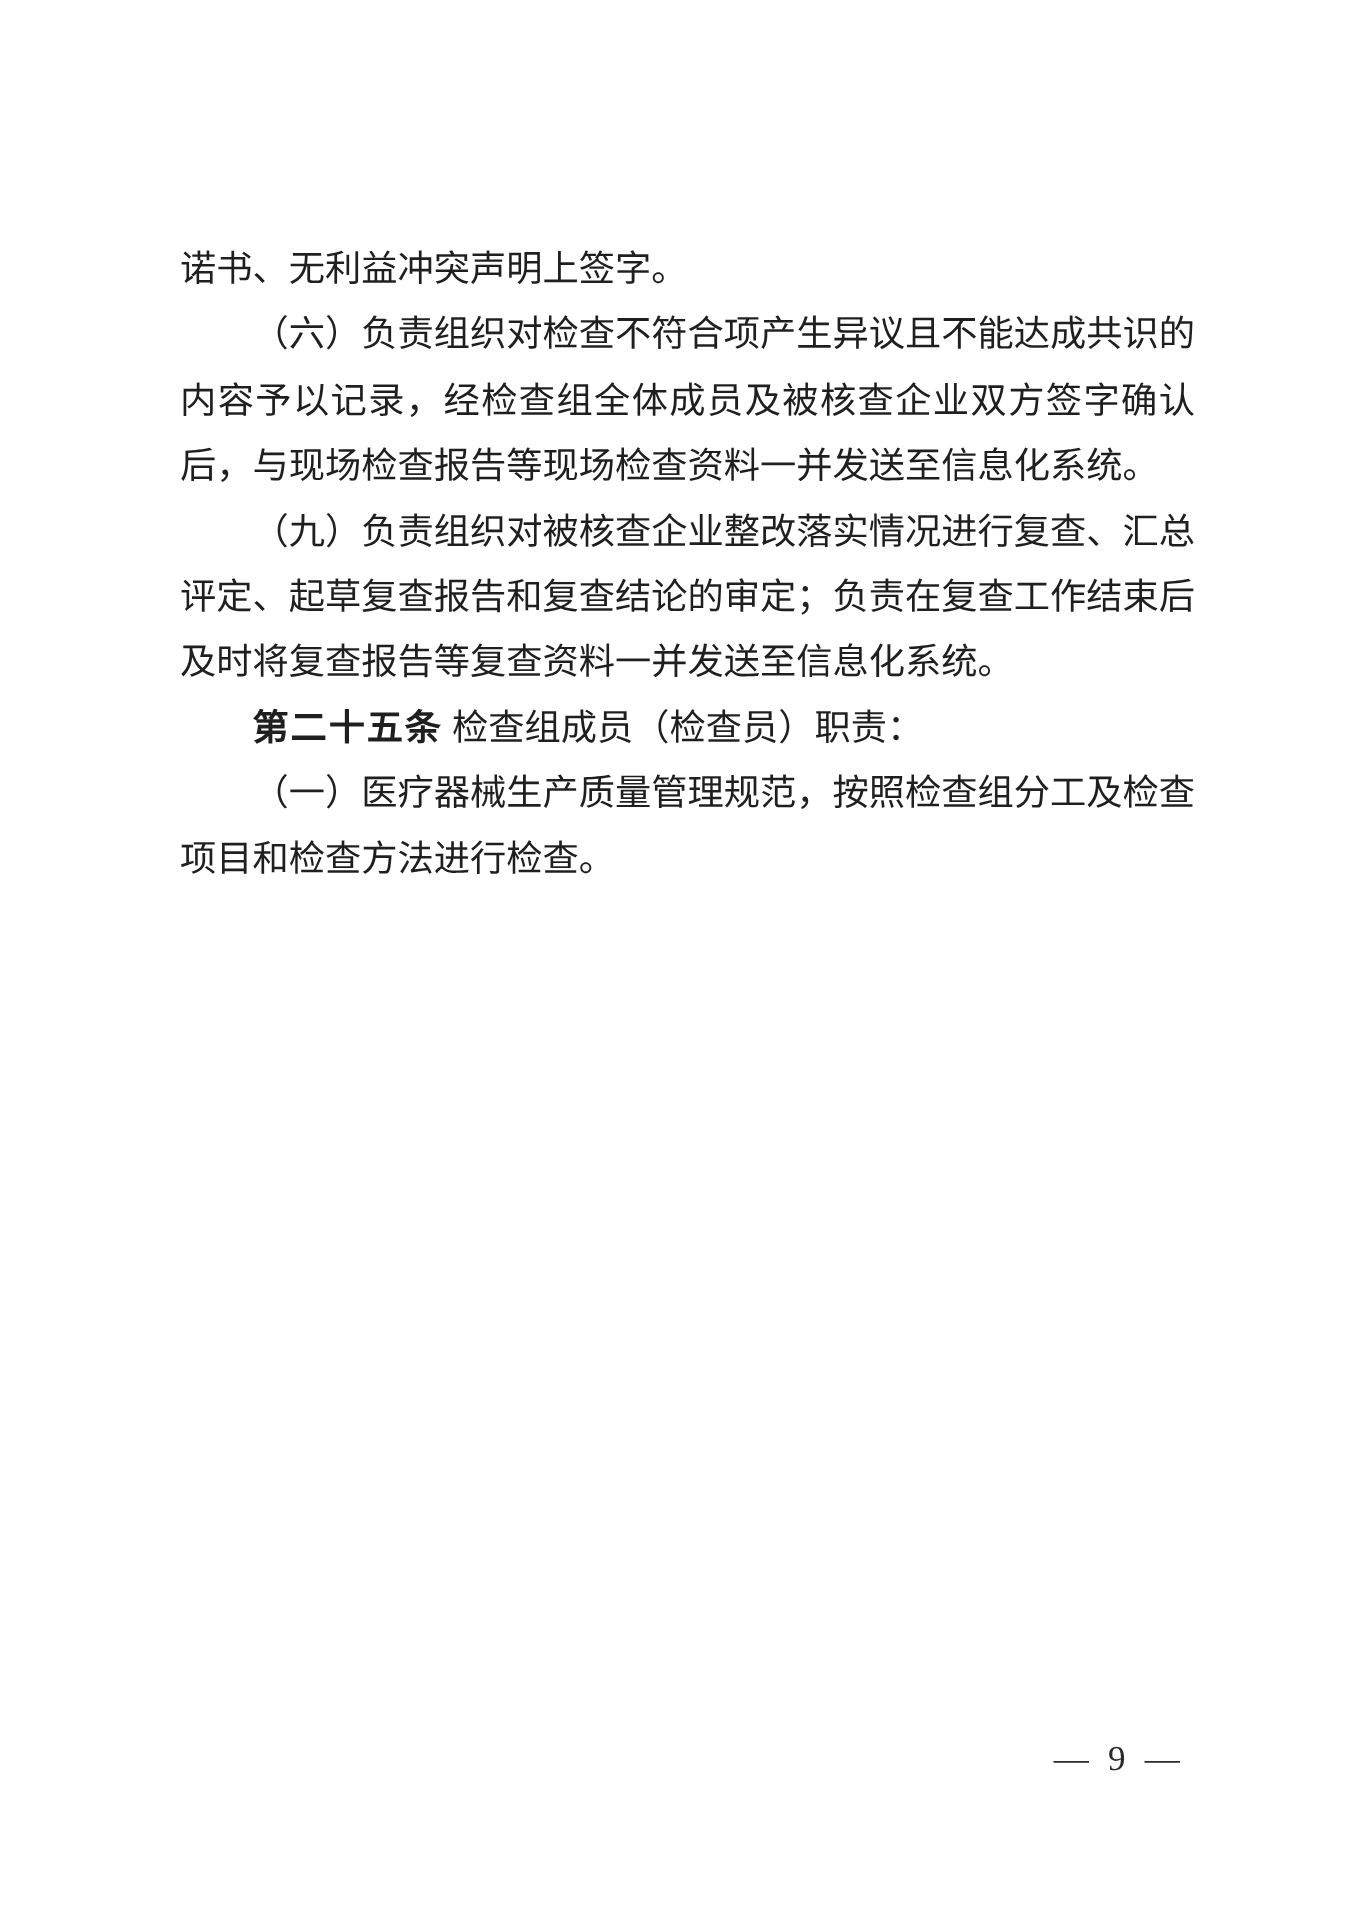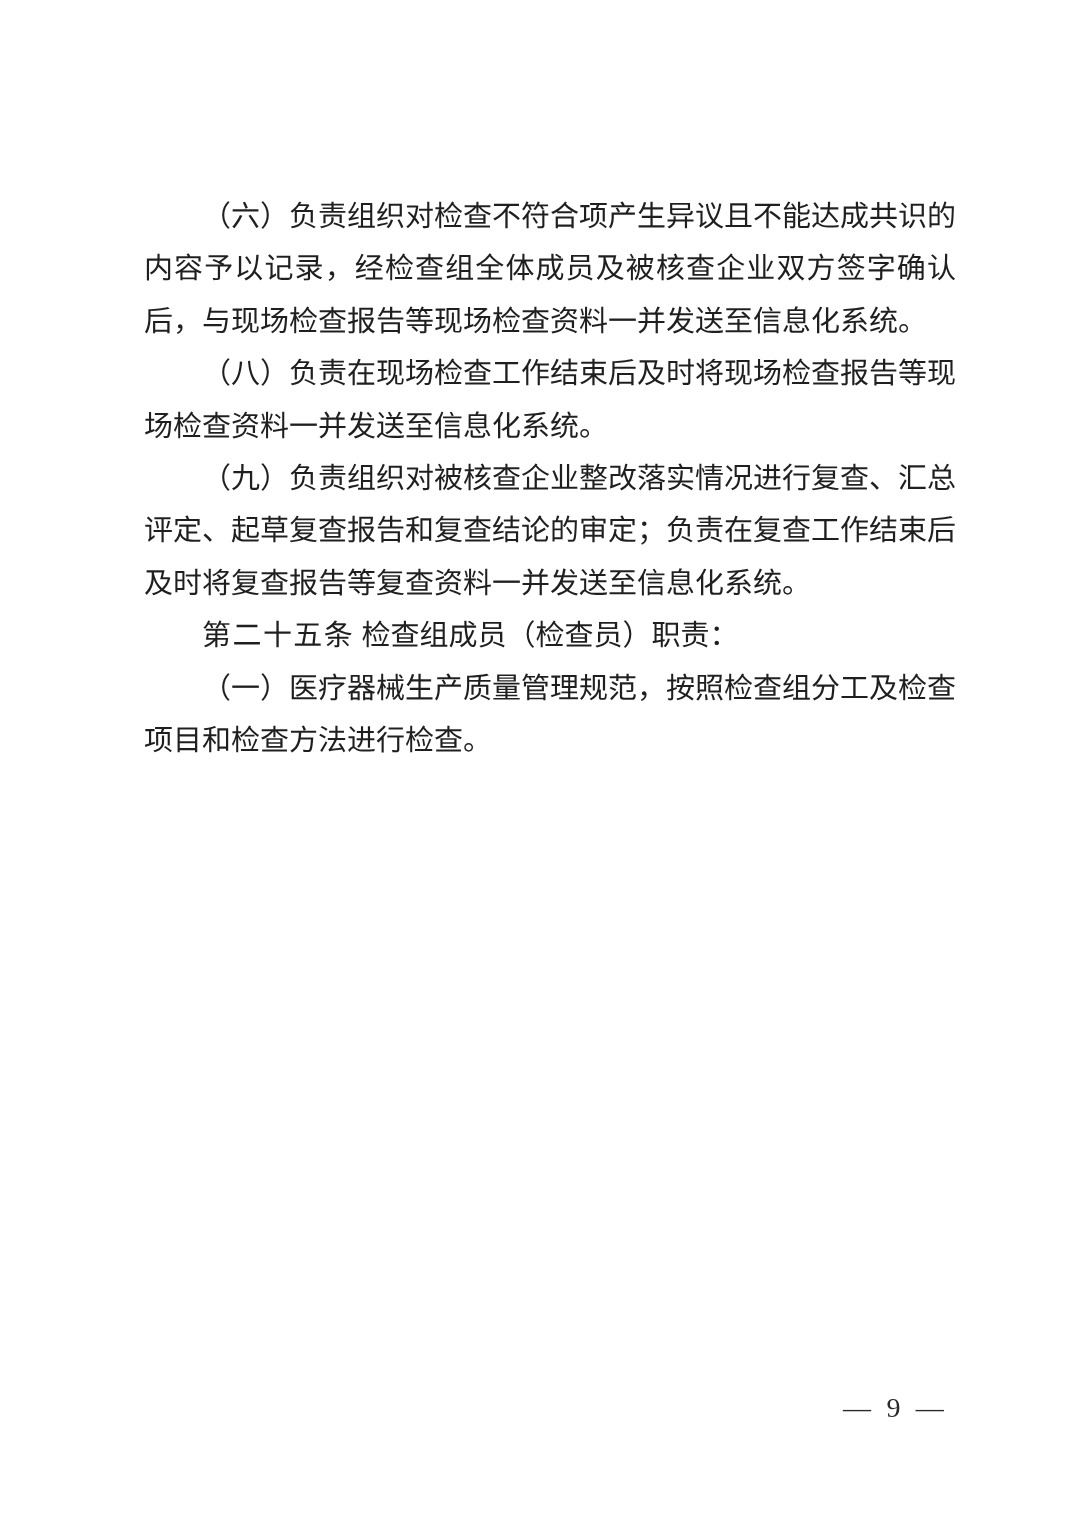--- a/index.html
+++ b/index.html
@@ -29,21 +29,21 @@
     margin: 0;
     padding: 0;
     text-align: justify;
     text-justify: inter-ideograph;
     word-break: break-all;
   }
   .para.indent {
     text-indent: 2em;
   }
   .para .article-no {
-    font-weight: normal;
+    font-weight: bold;
     font-family: "Liberation Sans", "DejaVu Sans", sans-serif;
     margin-right: 0.25em;
     letter-spacing: 0.05em;
   }
   .page-number {
     position: absolute;
     top: 1388px;
     right: 132px;
     font-size: 28px;
     line-height: 40px;
@@ -51,22 +51,22 @@
     letter-spacing: 0.15em;
     text-align: right;
   }
 </style>
 </head>
 <body>
 
 <div class="page">
 
   <div class="doc-body">
+      <p class="para"><span>诺书、无利益冲突声明上签字。</span></p>
       <p class="para indent"><span>（六）负责组织对检查不符合项产生异议且不能达成共识的内容予以记录，经检查组全体成员及被核查企业双方签字确认后，与现场检查报告等现场检查资料一并发送至信息化系统。</span></p>
-      <p class="para indent"><span>（八）负责在现场检查工作结束后及时将现场检查报告等现场检查资料一并发送至信息化系统。</span></p>
       <p class="para indent"><span>（九）负责组织对被核查企业整改落实情况进行复查、汇总评定、起草复查报告和复查结论的审定；负责在复查工作结束后及时将复查报告等复查资料一并发送至信息化系统。</span></p>
       <p class="para indent"><strong class="article-no">第二十五条</strong><span>检查组成员（检查员）职责：</span></p>
       <p class="para indent"><span>（一）医疗器械生产质量管理规范，按照检查组分工及检查项目和检查方法进行检查。</span></p>
     </div>
 
   <div class="page-number">— 9 —</div>
 
 </div>
 
 </body></html>

